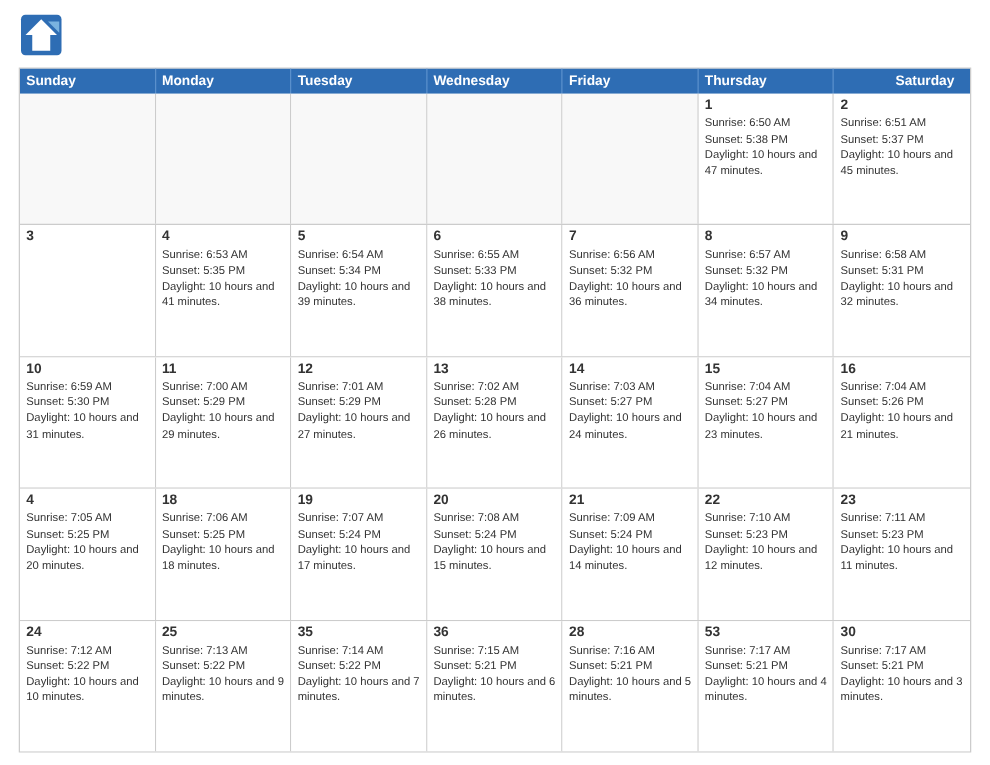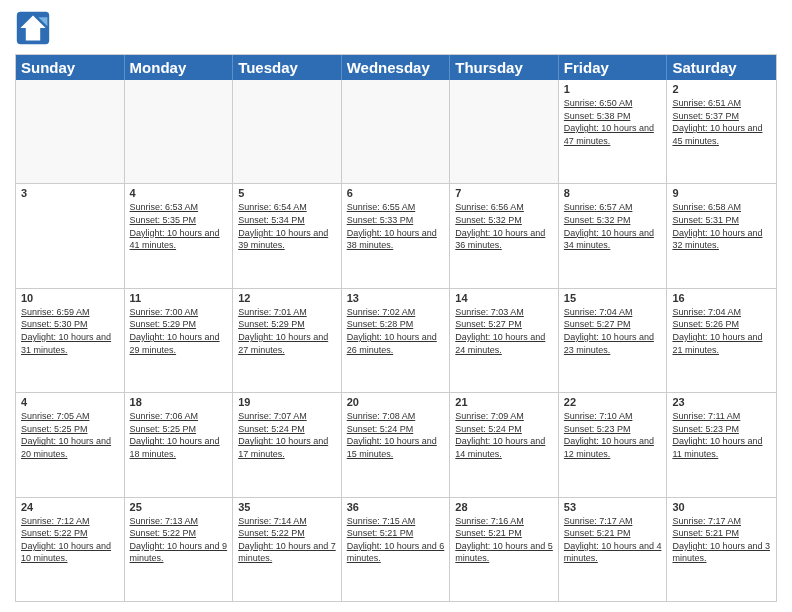--- a/index.html
+++ b/index.html
@@ -59,28 +59,29 @@
       flex-direction: column;
       border: 1px solid #ccc;
     }
     .cal-header {
       display: grid;
       grid-template-columns: repeat(7, 1fr);
       background: #2e6db4;
     }
     .cal-header-cell {
       color: #fff;
-      font-size: 15px;
+      font-size: 11px;
       font-weight: bold;
       padding: 4px 5px;
       text-align: left;
       border-right: 1px solid #5a90cc;
     }
     .cal-header-cell:last-child {
       border-right: none;
+      margin-left: 44px;
     }
     .cal-body {
       flex: 1;
       display: flex;
       flex-direction: column;
     }
     .cal-row {
       display: grid;
       grid-template-columns: repeat(7, 1fr);
       flex: 1;
@@ -106,21 +107,20 @@
     .day-num {
       font-size: 11px;
       font-weight: bold;
       display: block;
       margin-bottom: 2px;
     }
     .day-info {
       font-size: 9px;
       line-height: 1.4;
       color: #333;
-      text-decoration: underline;
     }
   </style>
 </head>
 <body>
 
 <div class="page">
   <div class="header">
     <div class="logo">
       <svg class="logo-icon" viewBox="0 0 40 40">
         <rect x="2" y="2" width="36" height="36" rx="4" fill="#2e6db4"></rect>
@@ -137,22 +137,22 @@
       <div class="subtitle"></div>
     </div>
   </div>
 
   <div class="calendar">
     <div class="cal-header">
     <div class="cal-header-cell">Sunday</div>
         <div class="cal-header-cell">Monday</div>
         <div class="cal-header-cell">Tuesday</div>
         <div class="cal-header-cell">Wednesday</div>
+        <div class="cal-header-cell">Friday</div>
         <div class="cal-header-cell">Thursday</div>
-        <div class="cal-header-cell">Friday</div>
         <div class="cal-header-cell">Saturday</div>
       </div>
     <div class="cal-body">
     <div class="cal-row">
           <div class="cal-cell empty"></div>
           <div class="cal-cell empty"></div>
           <div class="cal-cell empty"></div>
           <div class="cal-cell empty"></div>
           <div class="cal-cell empty"></div>
           <div class="cal-cell">

